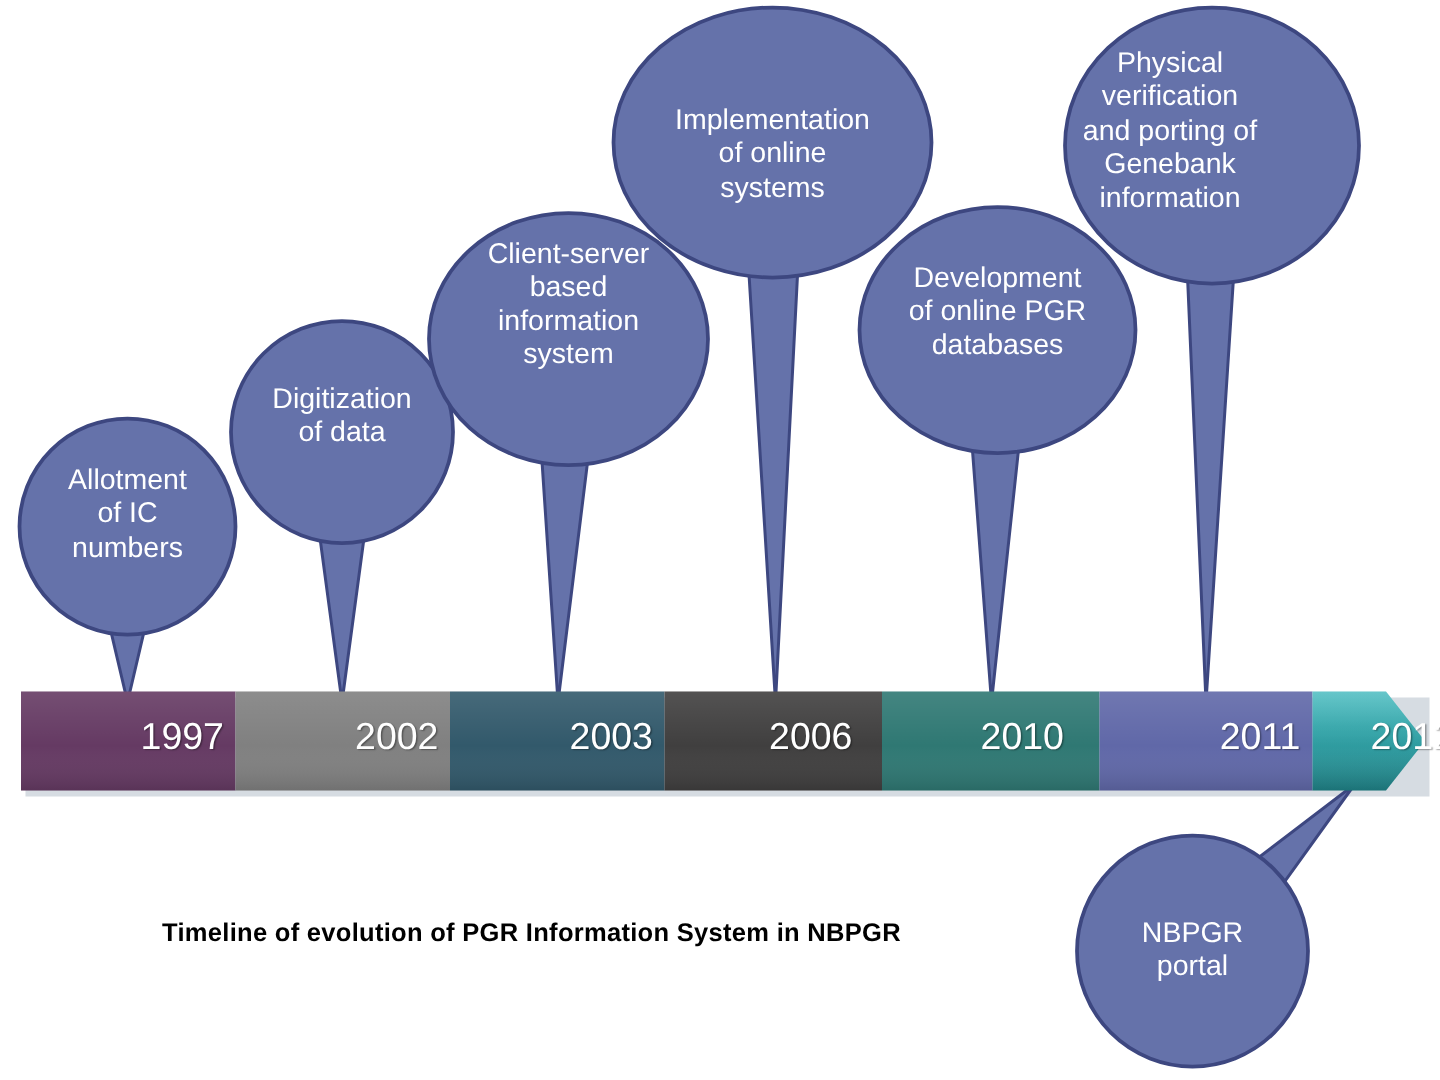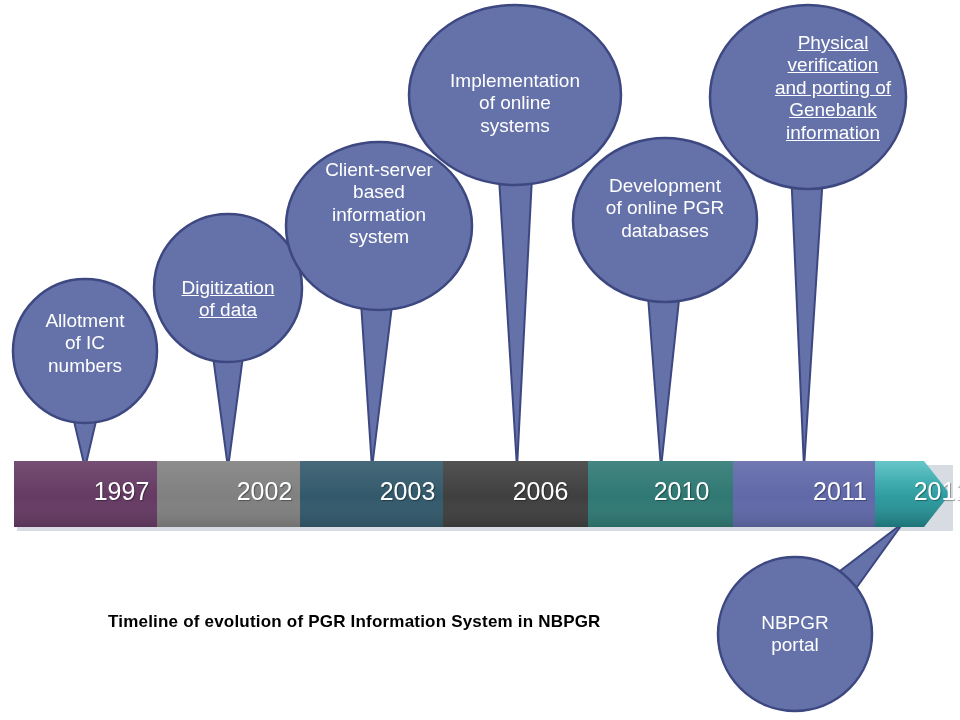--- a/index.html
+++ b/index.html
@@ -127,33 +127,33 @@
       <div class="year-text" style="left: 443px; width: 123px; top: 477px;">2006</div>
       <div class="year-text" style="left: 588px; width: 115px; top: 477px;">2010</div>
       <div class="year-text" style="left: 733px; width: 142px; top: 477px;">2011</div>
       <div class="year-text" style="left: 875px; width: 61px; top: 477px;">2012</div>
     </div>
 
   <div id="bubble-labels">
       <div class="bubble-text" style="left: 18px; top: 310px; width: 134px;">Allotment
 of IC
 numbers</div>
-      <div class="bubble-text" style="left: 158px; top: 277px; width: 140px; text-decoration: underline;">Digitization
+      <div class="bubble-text" style="left: 158px; top: 256px; width: 140px;">Digitization
 of data</div>
       <div class="bubble-text" style="left: 290px; top: 159px; width: 178px;">Client-server
 based
 information
 system</div>
       <div class="bubble-text" style="left: 412px; top: 70px; width: 206px;">Implementation
 of online
 systems</div>
       <div class="bubble-text" style="left: 576px; top: 175px; width: 178px;">Development
 of online PGR
 databases</div>
-      <div class="bubble-text" style="left: 729px; top: 32px; width: 208px; text-decoration: underline;">Physical
+      <div class="bubble-text" style="left: 676px; top: 32px; width: 208px;">Physical
 verification
 and porting of
 Genebank
 information</div>
       <div class="bubble-text" style="left: 722px; top: 612px; width: 146px;">NBPGR
 portal</div>
     </div>
 
   <div id="caption">Timeline of evolution of PGR Information System in NBPGR</div>
 

